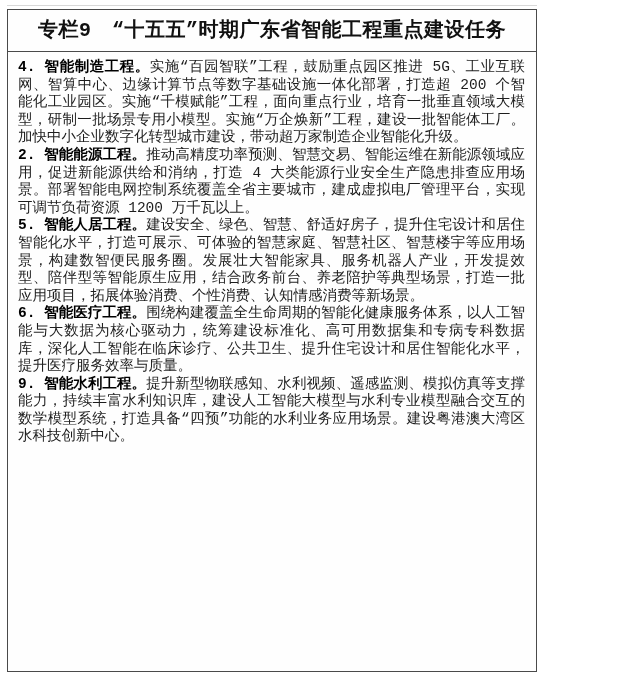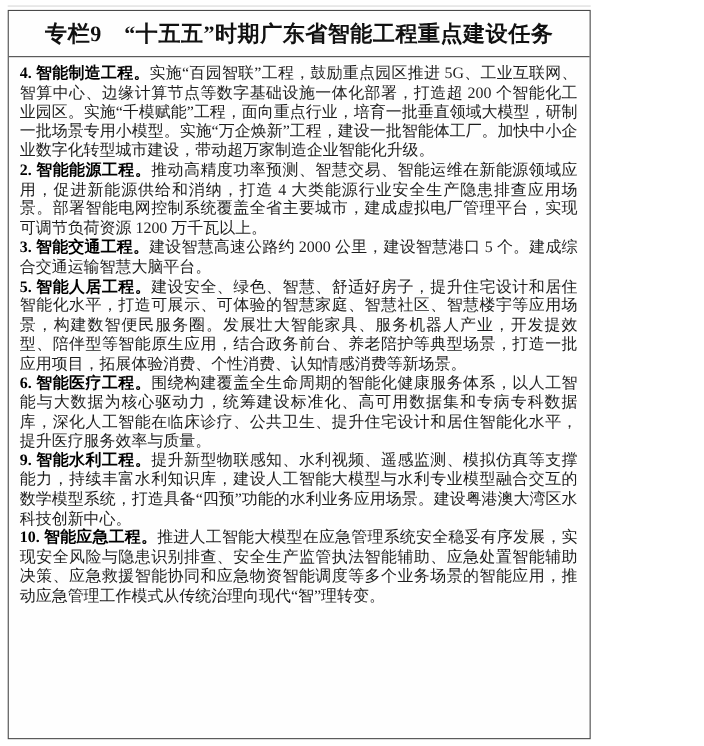--- a/index.html
+++ b/index.html
@@ -7,21 +7,21 @@
     margin: 0;
     padding: 0;
     background: #ffffff;
     width: 640px;
   }
   .page {
     width: 544px;
     min-height: 678px;
     background: #ffffff;
     padding: 5px 7px 6px 7px;
-    font-family: Liberation Serif, serif;
+    font-family: Liberation Mono, monospace;
   }
   .scan-edge {
     height: 2px;
     border-top: 1px solid #d8d8d8;
     margin: 0 0 2px 0;
   }
   .column-box {
     border: 1px solid #4a4a4a;
     background: #fefefe;
     min-height: 663px;
@@ -56,20 +56,18 @@
 </head>
 <body>
 
 <div class="page">
   <div class="scan-edge"></div>
   <div class="column-box">
     <div class="column-title">专栏9　“十五五”时期广东省智能工程重点建设任务</div>
     <div class="column-body">
       <p><span class="item-heading">4. 智能制造工程。</span><span>实施“百园智联”工程，鼓励重点园区推进 5G、工业互联网、智算中心、边缘计算节点等数字基础设施一体化部署，打造超 200 个智能化工业园区。实施“千模赋能”工程，面向重点行业，培育一批垂直领域大模型，研制一批场景专用小模型。实施“万企焕新”工程，建设一批智能体工厂。加快中小企业数字化转型城市建设，带动超万家制造企业智能化升级。</span></p>
       <p><span class="item-heading">2. 智能能源工程。</span><span>推动高精度功率预测、智慧交易、智能运维在新能源领域应用，促进新能源供给和消纳，打造 4 大类能源行业安全生产隐患排查应用场景。部署智能电网控制系统覆盖全省主要城市，建成虚拟电厂管理平台，实现可调节负荷资源 1200 万千瓦以上。</span></p>
-      <p><span class="item-heading">3. 智能交通工程。</span><span>建设智慧高速公路约 2000 公里，建设智慧港口 5 个。建成综合交通运输智慧大脑平台。</span></p>
       <p><span class="item-heading">5. 智能人居工程。</span><span>建设安全、绿色、智慧、舒适好房子，提升住宅设计和居住智能化水平，打造可展示、可体验的智慧家庭、智慧社区、智慧楼宇等应用场景，构建数智便民服务圈。发展壮大智能家具、服务机器人产业，开发提效型、陪伴型等智能原生应用，结合政务前台、养老陪护等典型场景，打造一批应用项目，拓展体验消费、个性消费、认知情感消费等新场景。</span></p>
       <p><span class="item-heading">6. 智能医疗工程。</span><span>围绕构建覆盖全生命周期的智能化健康服务体系，以人工智能与大数据为核心驱动力，统筹建设标准化、高可用数据集和专病专科数据库，深化人工智能在临床诊疗、公共卫生、提升住宅设计和居住智能化水平，提升医疗服务效率与质量。</span></p>
       <p><span class="item-heading">9. 智能水利工程。</span><span>提升新型物联感知、水利视频、遥感监测、模拟仿真等支撑能力，持续丰富水利知识库，建设人工智能大模型与水利专业模型融合交互的数学模型系统，打造具备“四预”功能的水利业务应用场景。建设粤港澳大湾区水科技创新中心。</span></p>
-      <p><span class="item-heading">10. 智能应急工程。</span><span>推进人工智能大模型在应急管理系统安全稳妥有序发展，实现安全风险与隐患识别排查、安全生产监管执法智能辅助、应急处置智能辅助决策、应急救援智能协同和应急物资智能调度等多个业务场景的智能应用，推动应急管理工作模式从传统治理向现代“智”理转变。</span></p>
     </div>
   </div>
 </div>
 
 </body></html>

